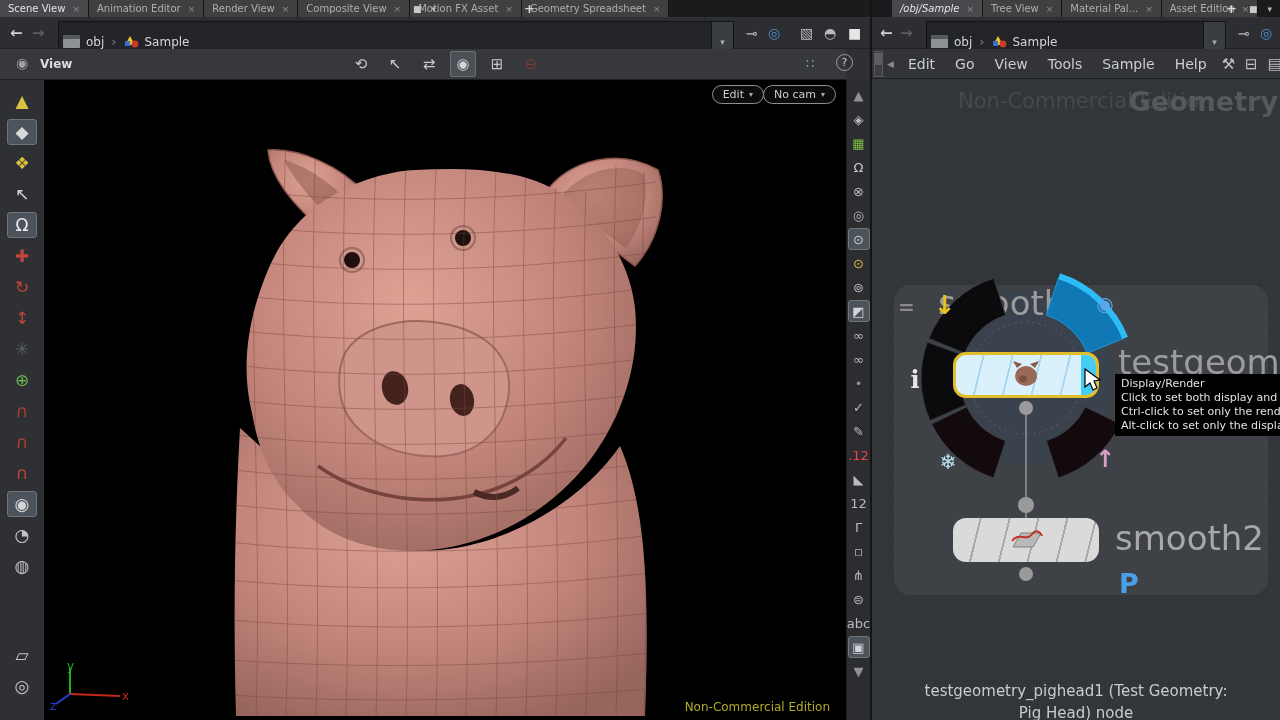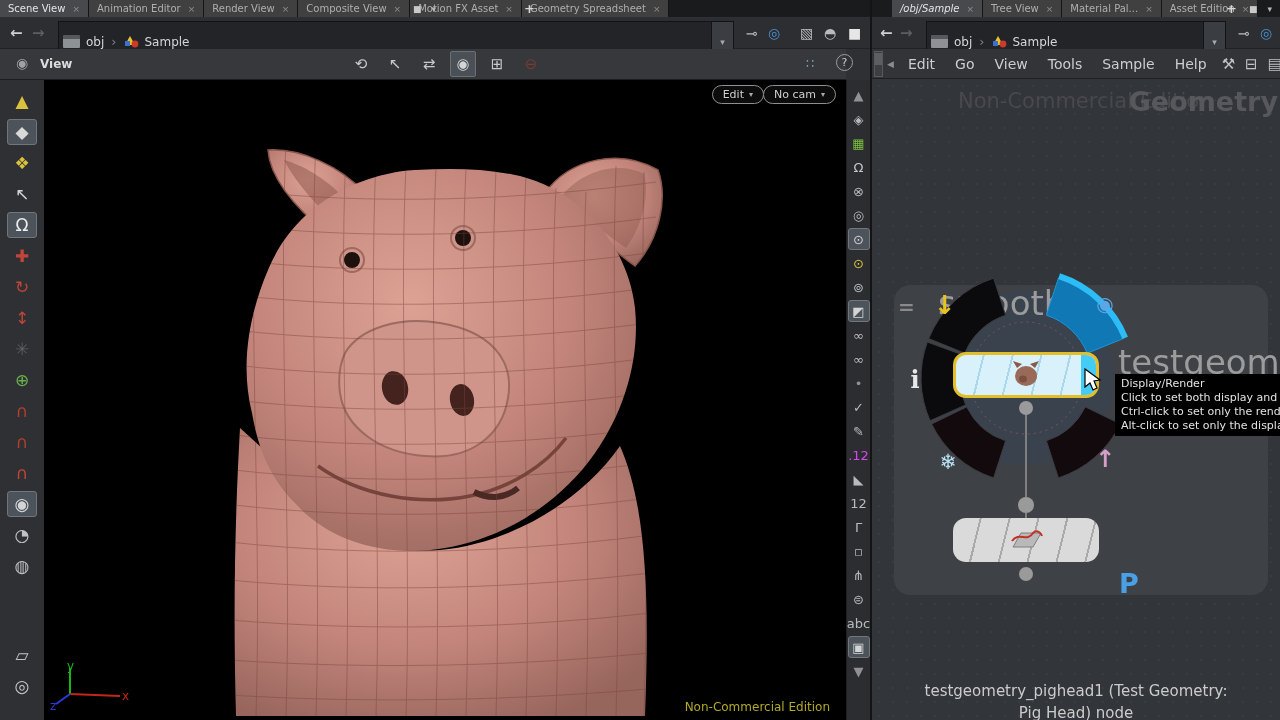--- a/index.html
+++ b/index.html
@@ -424,21 +424,21 @@
 
         <div class="ticon">
           <span style="color: rgb(185, 186, 188);">✓</span>
         </div>
 
         <div class="ticon">
           <span style="color: rgb(185, 186, 188);">✎</span>
         </div>
 
         <div class="ticon">
-          <span style="color: #d946ef;">.12</span>
+          <span style="color: #ef4444;">.12</span>
         </div>
 
         <div class="ticon">
           <span style="color: rgb(185, 186, 188);">◣</span>
         </div>
 
         <div class="ticon">
           <span style="color: rgb(185, 186, 188);">12</span>
         </div>
 
@@ -606,20 +606,21 @@
         <span class="flagstrip"></span>
       </div>
 
       <div class="capsule" id="node-smooth2">
         <svg width="38" height="26">
           <polygon points="6,20 14,6 34,6 26,20" fill="#b9b9b9" stroke="#7e7e7e" stroke-width="1"></polygon>
           <path d="M5,14 C12,4 20,16 26,6 C30,2 34,6 35,9" fill="none" stroke="#c03326" stroke-width="2"></path>
         </svg>
       </div>
 
+      <div class="nodelabel" style="left:243px;top:439px;color:#a8a8a8;">smooth2</div>
       <div id="p-label" class="abs">P</div>
 
       <svg class="netlayer" style="left:212px;top:289px;width:20px;height:24px;">
         <polygon points="1,1 1,19 6,15 9,22 13,20 10,13 16,12" fill="#fff" stroke="#000" stroke-width="1.2"></polygon>
       </svg>
 
       <div id="tooltip" class="abs">
         <div>Display/Render</div>
         <div>Click to set both display and ren</div>
         <div>Ctrl-click to set only the render f</div>

